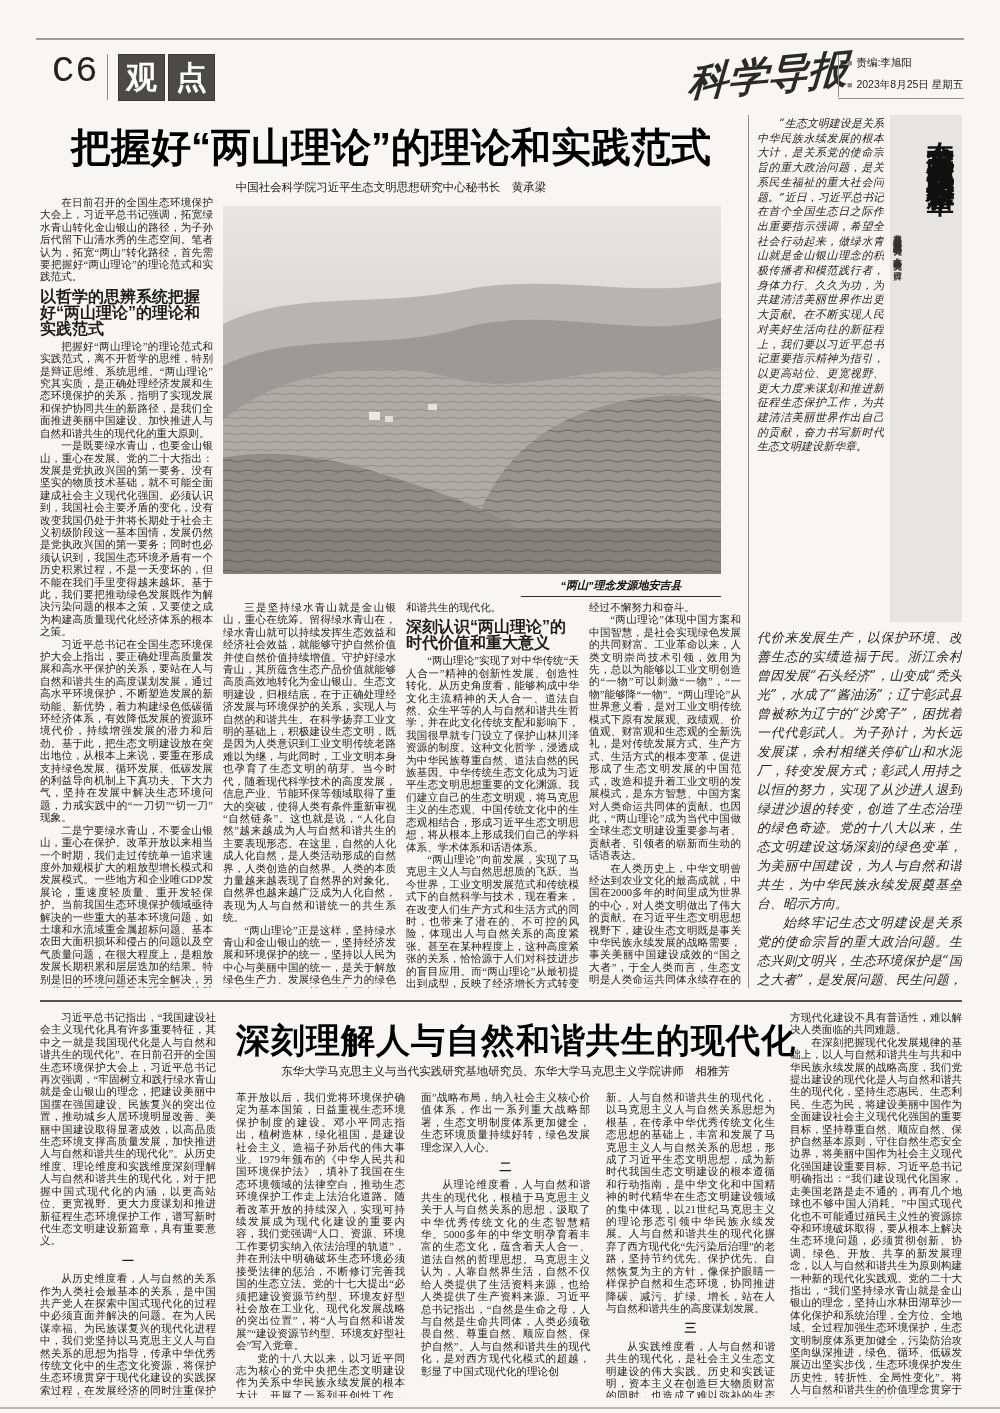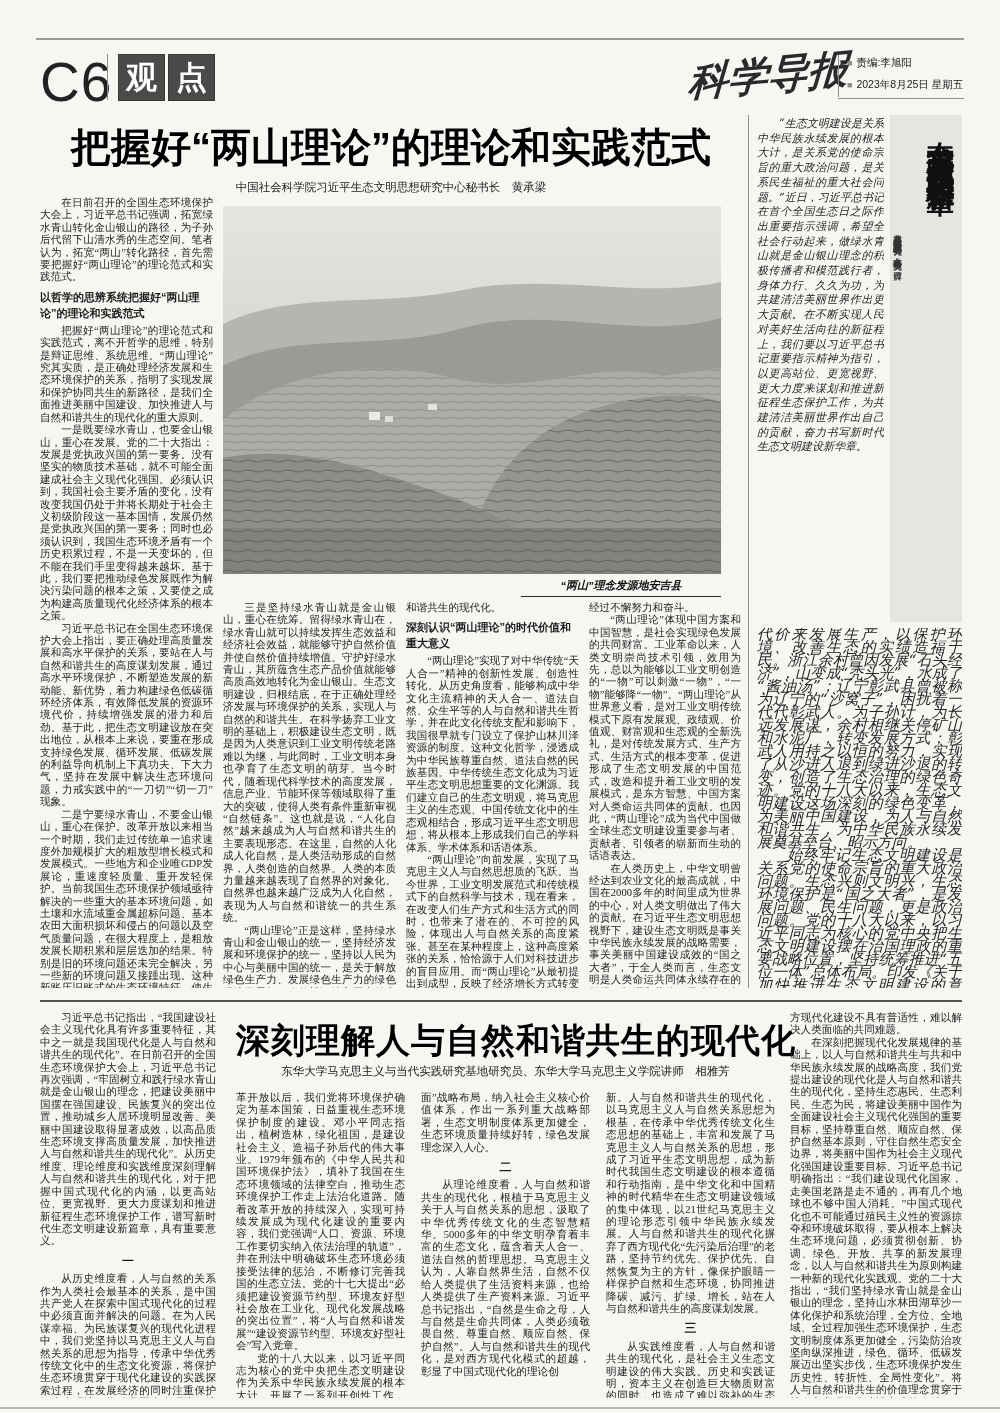--- a/index.html
+++ b/index.html
@@ -3,51 +3,51 @@
 <meta charset="utf-8">
 <style>
   html,body{margin:0;padding:0;background:#e8e6e2;}
   .page{position:relative;width:1000px;height:1413px;margin:0 auto;background:#f7f6f3;
         font-family:"Liberation Serif","DejaVu Serif",serif;color:#1b1b1b;overflow:hidden;}
   .abs{position:absolute;}
   .hline{background:#9a9a97;height:2px;}
   .vline{background:#8f8f8c;width:1px;}
 
   
-  .edition{font-family:Liberation Sans, sans-serif;font-size:55px;color:#222;letter-spacing:1px;}
+  .edition{font-family:Liberation Mono, monospace;font-size:37px;color:#222;letter-spacing:1px;margin-left:12px;}
   .sec-box{width:45px;height:45px;background:#4b4a48;color:#fff;display:flex;align-items:center;justify-content:center;
            font-family:"Liberation Sans","DejaVu Sans",sans-serif;font-size:31px;font-weight:bold;border:1px solid #3a3938;}
   .masthead{font-family:"DejaVu Serif",serif;font-style:italic;font-weight:bold;font-size:40px;color:#2a2a2a;
             transform:rotate(-5deg) skewX(-8deg);white-space:nowrap;}
   .info-line{font-size:10.5px;color:#222;white-space:nowrap;font-family:"Liberation Sans","DejaVu Sans",sans-serif;}
   .info-line .sq{color:#8b8b88;font-size:9px;margin-right:4px;}
 
   
   .main-hl{font-family:"Liberation Sans","DejaVu Sans",sans-serif;font-weight:900;font-size:40px;color:#000;
            text-align:center;letter-spacing:0px;white-space:nowrap;}
   .byline{font-size:11.5px;text-align:center;color:#222;font-family:"Liberation Sans","DejaVu Sans",sans-serif;}
 
   
   .body-col{font-size:10.6px;line-height:12.4px;text-align:justify;overflow:hidden;color:#1c1c1c;}
   .body-col p{margin:0;text-indent:2em;}
   .body-col p.cont{text-indent:0;}
-  .sub-head{font-family:"Liberation Sans","DejaVu Sans",sans-serif;font-weight:bold;font-size:11px;line-height:16px;
+  .sub-head{font-family:"Liberation Sans","DejaVu Sans",sans-serif;font-weight:bold;font-size:16px;line-height:16px;
             margin:5px 0 4px;text-align:left;}
   .sec-marker{text-align:center;font-weight:bold;font-size:12px;margin:7px 0 6px;font-family:"Liberation Sans","DejaVu Sans",sans-serif;}
 
   
   .photo{overflow:hidden;background:#c9c8c5;}
   .photo svg{display:block;width:100%;height:100%;}
   .caption{font-size:11px;font-weight:bold;font-style:italic;font-family:Liberation Serif, serif;
            text-align:center;border-bottom:1px solid #2b2b2b;padding-bottom:3px;color:#111;}
 
   
   .kai-col{font-family:"DejaVu Serif",serif;font-style:italic;text-align:justify;overflow:hidden;color:#242424;}
   .kai-top{font-size:11px;line-height:14.7px;}
-  .kai-bottom{font-size:15px;line-height:13px;}
+  .kai-bottom{font-size:13px;line-height:19px;}
   .kai-col p{margin:0;text-indent:2em;}
   .kai-col p.cont{text-indent:0;}
   .r-strip{background:#e6e5e1;}
   .v-headline{writing-mode:vertical-rl;font-family:"Liberation Serif","DejaVu Serif",serif;font-weight:600;
               font-size:28px;letter-spacing:3px;color:#111;white-space:nowrap;}
   .v-byline{writing-mode:vertical-rl;font-size:8.6px;letter-spacing:0.5px;color:#333;white-space:nowrap;}
 
   
   .b-hl{font-family:"Liberation Serif","DejaVu Serif",serif;font-weight:900;font-size:34px;color:#000;
         text-align:center;letter-spacing:1px;white-space:nowrap;}

